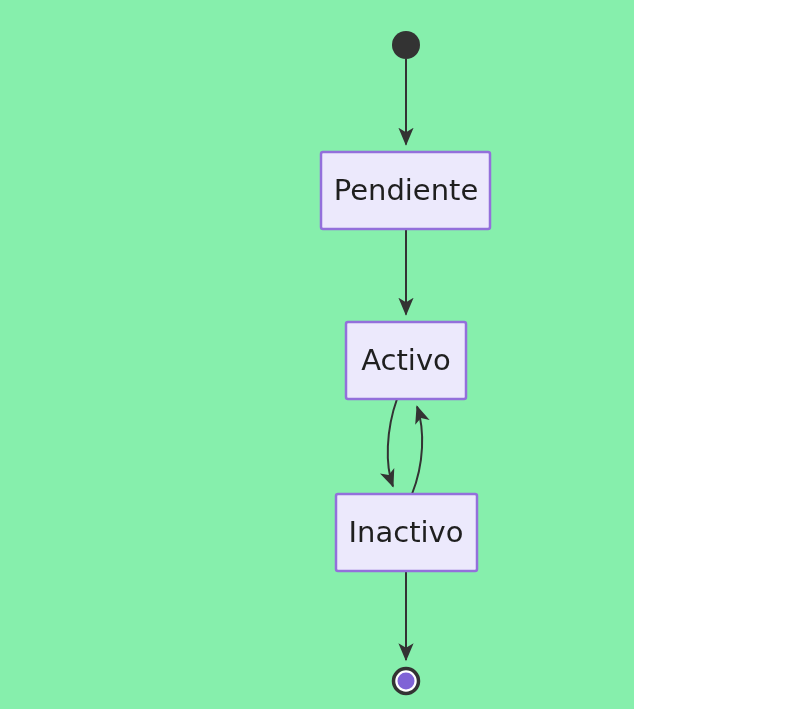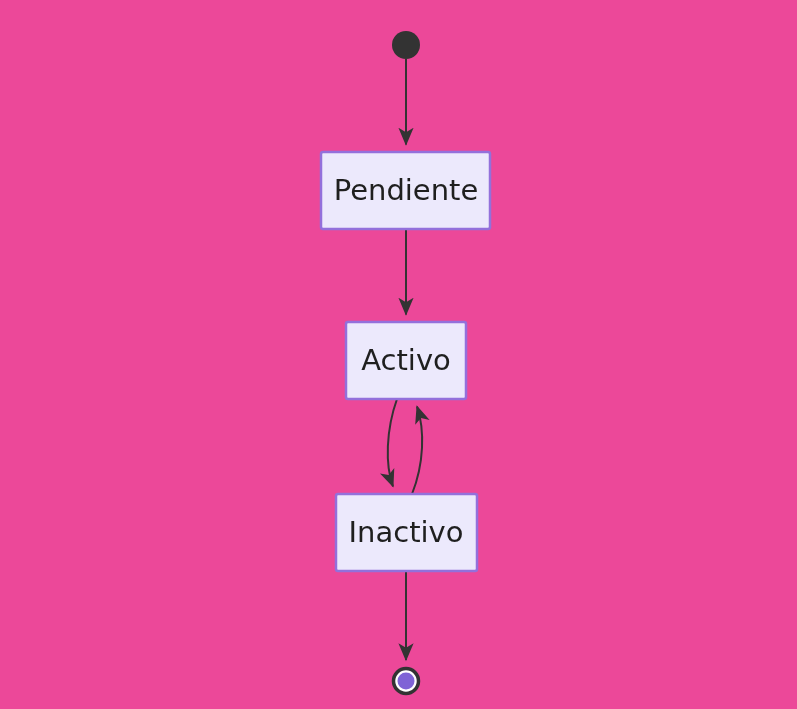--- a/index.html
+++ b/index.html
@@ -8,23 +8,23 @@
     background: #ffffff;
   }
   body {
     width: 797px;
     height: 709px;
     font-family: "DejaVu Sans", sans-serif;
     overflow: hidden;
   }
   #diagram-root {
     position: relative;
-    width: 797px;
+    width: 634px;
     height: 709px;
-    background: #ec4899;
+    background: #86efac;
   }
   #diagram-svg {
     position: absolute;
     left: 0;
     top: 0;
     width: 797px;
     height: 709px;
     display: block;
   }
   .state-label {

